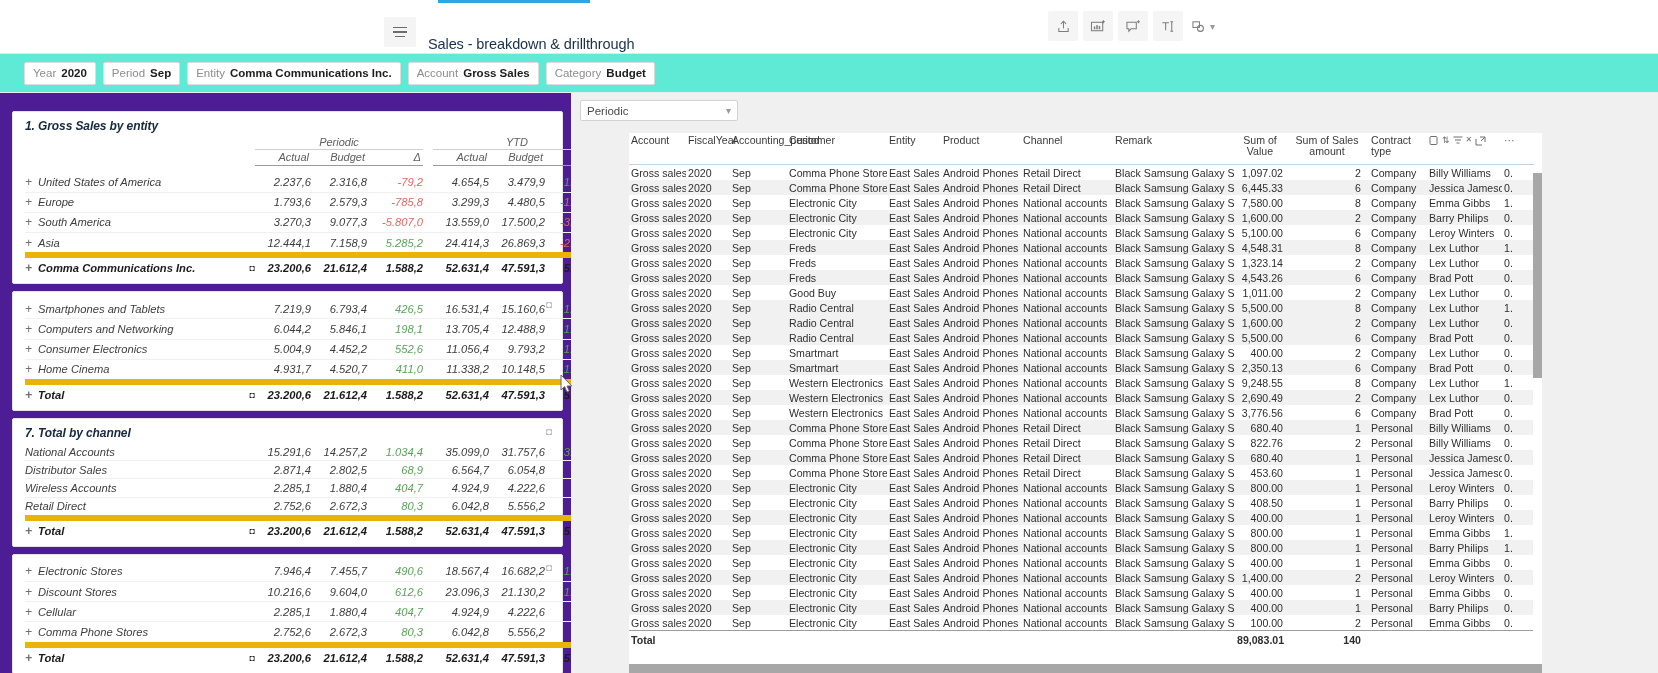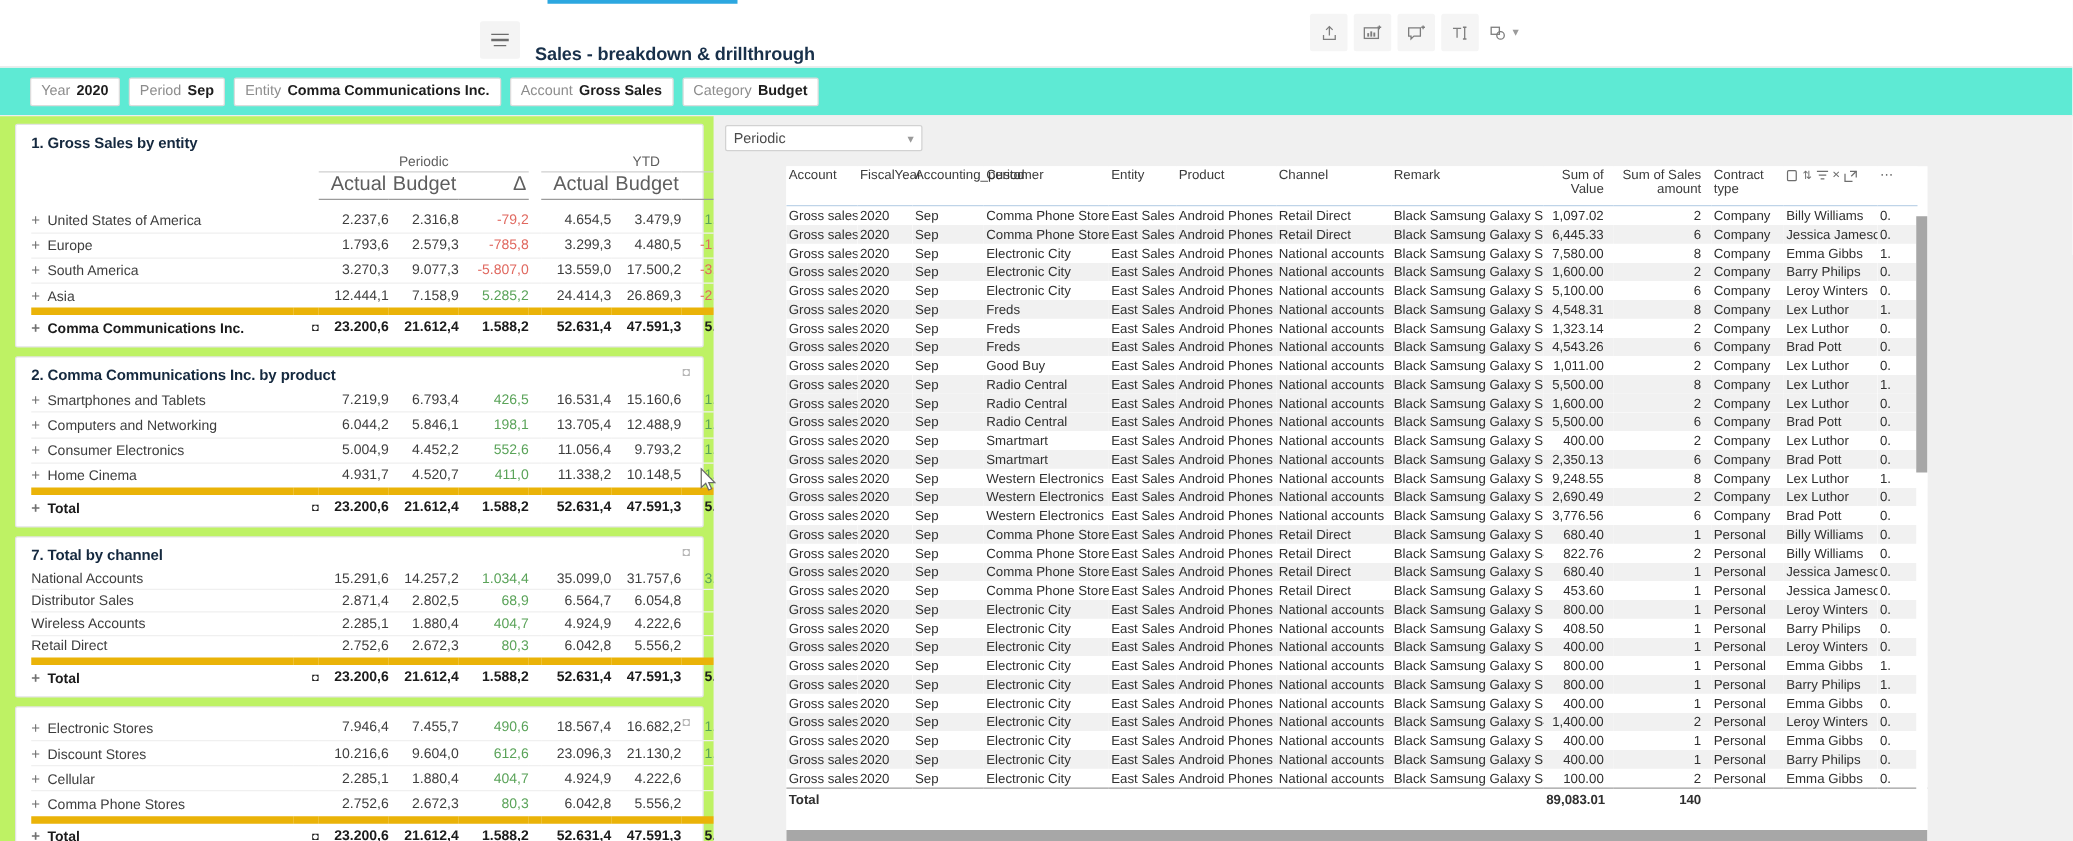--- a/index.html
+++ b/index.html
@@ -40,21 +40,21 @@
     align-items: center; justify-content: center;
     gap: 3px;
     cursor: pointer;
   }
   .hamburger-btn i { display:block; height:1.5px; background:#6c6c6c; }
   .hamburger-btn i:nth-child(1){ width:14px; }
   .hamburger-btn i:nth-child(2){ width:14px; }
   .hamburger-btn i:nth-child(3){ width:10px; }
   #doc-title {
     font-size: 14.5px;
-    font-weight: bold;
+    font-weight: normal;
     color: #18304a;
     letter-spacing: -0.1px;
     white-space: nowrap;
     margin-top: 24px;
   }
   #top-tools {
     position: absolute;
     right: 440px; top: 11px;
     display: flex; align-items: center; gap: 5px;
   }
@@ -97,23 +97,24 @@
   
   #main {
     position: relative;
     height: 580px;
     background: #f0f0f0;
     display: flex;
   }
   #left-pane {
     width: 571px;
     height: 580px;
-    background: #bef264;
-    padding: 6px 8px 0 12px;
+    background: #4c1d95;
+    padding: 18px 8px 0 12px;
     overflow: hidden;
+    font-style: italic;
   }
   .card {
     background: #fff;
     border: 1px solid #e4e4e4;
     border-radius: 2px;
     margin-bottom: 7px;
     padding: 7px 10px 6px 12px;
     position: relative;
   }
   .card-title {
@@ -150,21 +151,21 @@
     text-align: center;
     font-size: 11px;
     color: #5e5e5e;
     padding-bottom: 1px !important;
   }
   .grp-hdr td.grp {
     border-bottom: 1px solid #cfcfcf;
   }
   .sub-hdr td {
     text-align: right;
-    font-size: 16px;
+    font-size: 11px;
     color: #5e5e5e;
     padding: 1px 2px 2px 0 !important;
     border-bottom: 1px solid #9b9b9b;
   }
   .sub-hdr td.blank { border-bottom: none; }
   .sub-hdr td.gap { border-bottom: none; }
 
   tr.drow td {
     padding: 2.6px 0 2.6px 0 !important;
     border-bottom: 1px solid #f0f0f0;
@@ -234,21 +235,21 @@
     color: #3a3a3a;
     font-size: 10.6px;
     text-align: left;
     vertical-align: top;
     padding: 2px 4px 7px 2px;
     border-bottom: 1px solid #bfd4e8;
     background: #fff;
     white-space: normal;
     line-height: 1.05;
   }
-  table.grid th.num { text-align: right; padding-right: 8px; }
+  table.grid th.num { text-align: center; padding-right: 8px; }
   table.grid td {
     padding: 1.5px 4px 1.5px 2px;
     white-space: nowrap;
     overflow: hidden;
     text-overflow: clip;
   }
   table.grid td.num { text-align: right; padding-right: 8px; }
   table.grid tr.alt td { background: #f1f1f1; }
   table.grid tr.totrow td {
     font-weight: bold;
@@ -463,21 +464,20 @@
               <td class="c-num pos">1.588,2</td>
               <td class="colgap"></td>
               <td class="c-num ">52.631,4</td>
               <td class="c-num ">47.591,3</td>
               <td class="c-num pos">5.040,1</td>
             </tr>
           </tbody>
         </table>
       </div>
       <div class="card">
-        <div class="card-title">2. Comma Communications Inc. by product</div>
         <div class="rss-ico">◘</div>
         <table class="fin">
           <colgroup>
             <col class="w-label">
             <col class="w-rss">
             <col class="w-num">
             <col class="w-num">
             <col class="w-num">
             <col class="colgap">
             <col class="w-num">

